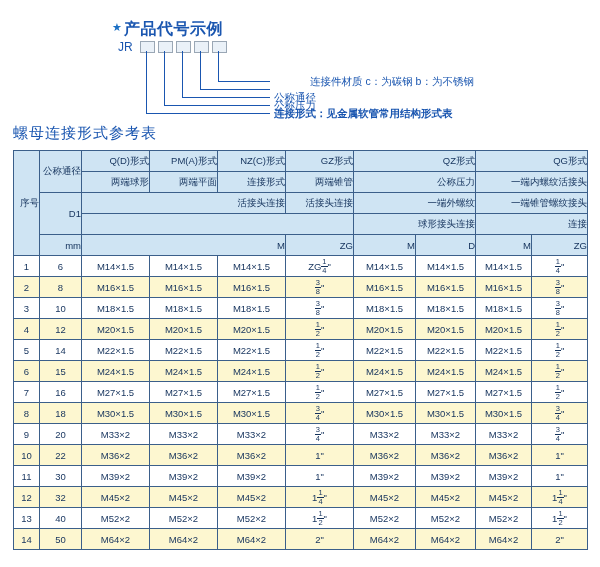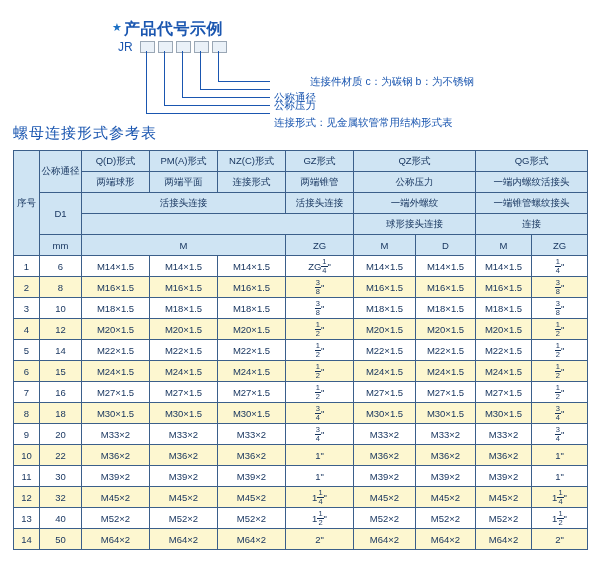--- a/index.html
+++ b/index.html
@@ -58,21 +58,21 @@
   td,th{
     border:1px solid #3b5f8a;
     text-align:center;
     vertical-align:middle;
     padding:0;
     height:20px;
     font-weight:normal;
     color:#14325c;
     background:#ffffff;
   }
-  thead td{background:#cfe4f3;font-size:9.5px;}
+  thead td{background:#cfe4f3;font-size:9.5px;text-align:right;}
   thead td.hdr-blue{background:#cfe4f3;}
   .row-odd td{background:#ffffff;}
   .row-even td{background:#fdf7d0;}
   td.seq{width:26px;}
   td.dn{width:42px;}
   td.c{width:68px;}
   .frac{
     display:inline-block;
     vertical-align:middle;
     text-align:center;
@@ -110,21 +110,21 @@
 
   <div class="vline" style="left:164px;top:51px;height:54px;"></div>
   <div class="hline" style="left:164px;top:105px;width:106px;"></div>
 
   <div class="vline" style="left:146px;top:51px;height:62px;"></div>
   <div class="hline" style="left:146px;top:113px;width:124px;"></div>
 
   <span class="legend-label" style="left:274px;top:75px;margin-left:36px;">连接件材质  c：为碳钢  b：为不锈钢</span>
   <span class="legend-label" style="left:274px;top:91px;">公称通径</span>
   <span class="legend-label" style="left:274px;top:99px;">公称压力</span>
-  <span class="legend-label" style="left:274px;top:116px;">连接形式：见金属软管常用结构形式表</span>
+  <span class="legend-label" style="left:274px;top:107px;font-weight:bold;">连接形式：见金属软管常用结构形式表</span>
 </div>
 
 <div id="table-title">螺母连接形式参考表</div>
 
 <div id="tbl-wrap">
 <table>
   <colgroup>
     <col style="width:26px">
         <col style="width:42px">
     <col style="width:68px">

